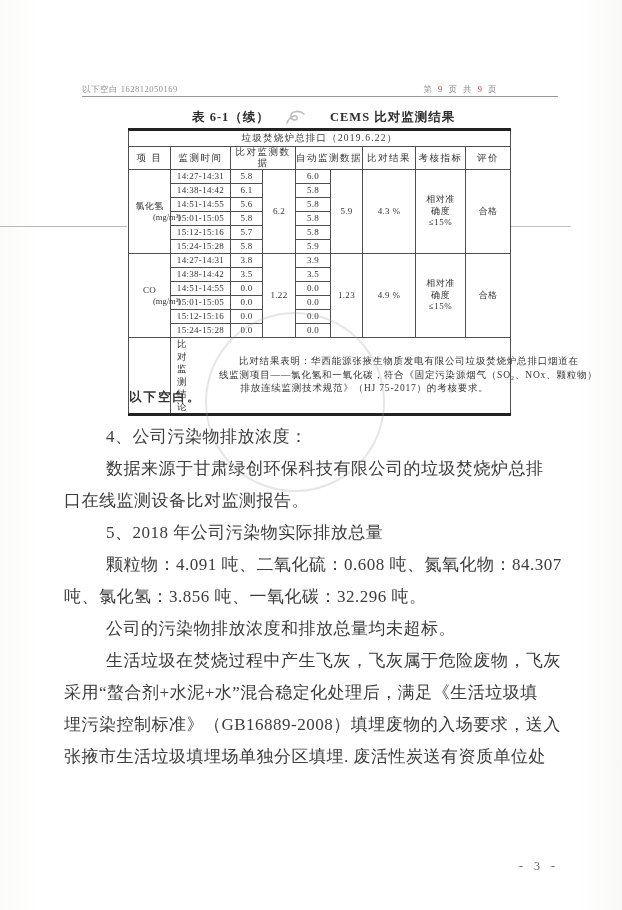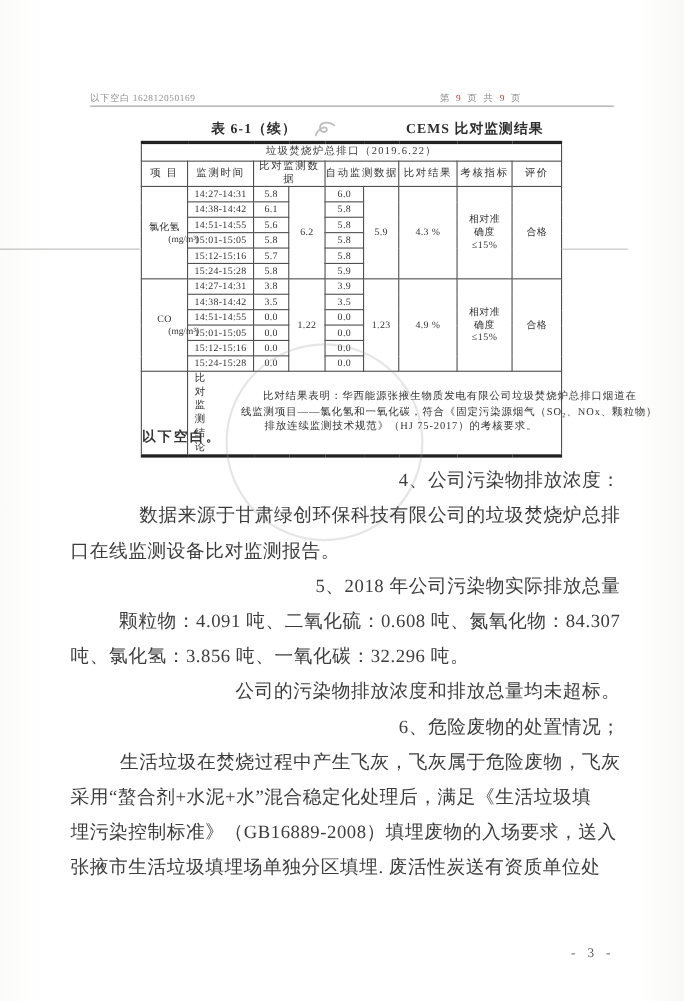--- a/index.html
+++ b/index.html
@@ -6,28 +6,28 @@
   html,body { background:#ffffff; }
   .page {
     position:relative; width:622px; height:910px; margin:0 auto;
     background:linear-gradient(90deg,#fbfbf9 0%,#ffffff 6%,#ffffff 93%,#f8f8f6 100%);
     overflow:hidden;
     font-family:"Liberation Serif","DejaVu Serif",serif;
     color:#3a3a3a;
   }
   
   .cert { position:absolute; left:82px; top:84px; font-size:8.5px; color:#919191; letter-spacing:0.5px; }
-  .pageinfo { position:absolute; left:400px; top:84px; width:122px; text-align:left; font-size:8.5px; color:#8a8a8a; letter-spacing:2px; }
+  .pageinfo { position:absolute; left:400px; top:84px; width:122px; text-align:center; font-size:8.5px; color:#8a8a8a; letter-spacing:2px; }
   .pageinfo .red { color:#b4463e; }
   .head-rule { position:absolute; left:82px; top:96px; width:476px; height:1px; background:#9a9a9a; }
 
   
   .tbl-title { position:absolute; top:109px; left:128px; width:382px; height:18px; font-weight:bold; font-size:12.5px; color:#2d2d2d; letter-spacing:1px; }
   .tbl-title .t-left { position:absolute; left:40px; top:0;margin-left:24px; }
-  .tbl-title .t-right { position:absolute; left:202px; top:0;margin-left:39px; }
+  .tbl-title .t-right { position:absolute; left:202px; top:0; }
   .stamp-squiggle { position:absolute; left:156px; top:1px; width:22px; height:16px; opacity:0.65; }
 
   
   table.cems { position:absolute; left:128px; top:128px; width:382px; border-collapse:collapse; table-layout:fixed; color:#333; }
   table.cems td { border:1px solid #4f4f4f; text-align:center; vertical-align:middle; font-size:9px; line-height:11px; height:14px; padding:0; letter-spacing:0.3px; }
   tr.subtitle td { border-top:3px solid #222; font-size:9.5px; height:17px; letter-spacing:1.2px; color:#3a3a3a; }
   tr.head td { font-size:9.5px; height:19px; letter-spacing:1.5px; }
   td.item { font-size:9.5px; }
   td.item .unit { font-size:8.5px; letter-spacing:0;margin-left:24px; }
   td.crit div { line-height:11.5px; letter-spacing:0.5px; }
@@ -36,21 +36,21 @@
   td.concl-text { text-align:left; padding:3px 8px 4px 8px; }
   td.concl-text div { font-size:9.5px; line-height:13.5px; letter-spacing:0.8px; white-space:nowrap; }
   td.concl-text div.ind { text-indent:20px; }
 
   
   .blank-note { position:absolute; left:129px; top:389px; font-size:12.5px; font-weight:bold; letter-spacing:2px; color:#333; }
 
   
   .body-text { position:absolute; left:64px; top:421px; width:500px; font-size:17px; line-height:32px; letter-spacing:0.5px; color:#3c3c3c; }
   .body-text .ln { white-space:nowrap; height:32px; }
-  .body-text .ind { text-indent:42px;text-align:right; }
+  .body-text .ind { text-indent:42px; }
 
   
   .page-num { position:absolute; left:519px; top:859px; font-size:12px; color:#5c5c5c; letter-spacing:4px; }
 
   
   .fold-line-left  { position:absolute; left:0;   top:226px; width:127px; height:1px; background:#b9b9b7; }
   .fold-line-right { position:absolute; left:511px; top:226px; width:60px; height:1px; background:#c2c2c0; }
   .stamp-circle { position:absolute; left:205px; top:312px; width:180px; height:180px; border:2px solid rgba(155,155,155,0.25); border-radius:50%; }
 </style>
 </head>
@@ -207,21 +207,20 @@
   <div class="blank-note">以下空白。</div>
 
   <div class="body-text">
     <div class="ln ind">4、公司污染物排放浓度：</div>
     <div class="ln ind">数据来源于甘肃绿创环保科技有限公司的垃圾焚烧炉总排</div>
     <div class="ln">口在线监测设备比对监测报告。</div>
     <div class="ln ind">5、2018 年公司污染物实际排放总量</div>
     <div class="ln ind">颗粒物：4.091 吨、二氧化硫：0.608 吨、氮氧化物：84.307</div>
     <div class="ln">吨、氯化氢：3.856 吨、一氧化碳：32.296 吨。</div>
     <div class="ln ind">公司的污染物排放浓度和排放总量均未超标。</div>
-    <div class="ln ind">6、危险废物的处置情况；</div>
     <div class="ln ind">生活垃圾在焚烧过程中产生飞灰，飞灰属于危险废物，飞灰</div>
     <div class="ln">采用“螯合剂+水泥+水”混合稳定化处理后，满足《生活垃圾填</div>
     <div class="ln">埋污染控制标准》（GB16889-2008）填埋废物的入场要求，送入</div>
     <div class="ln">张掖市生活垃圾填埋场单独分区填埋. 废活性炭送有资质单位处</div>
   </div>
 
   <div class="page-num">- 3 -</div>
 
   <div class="fold-line-left"></div>
   <div class="fold-line-right"></div>

